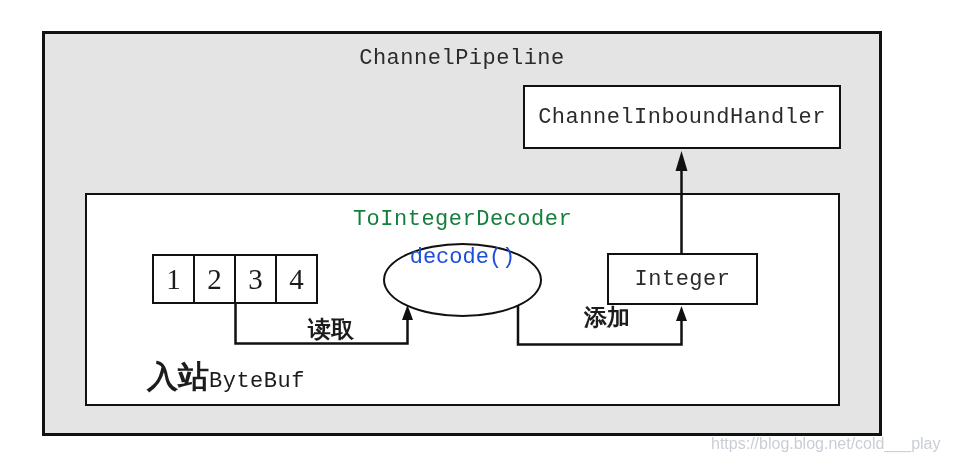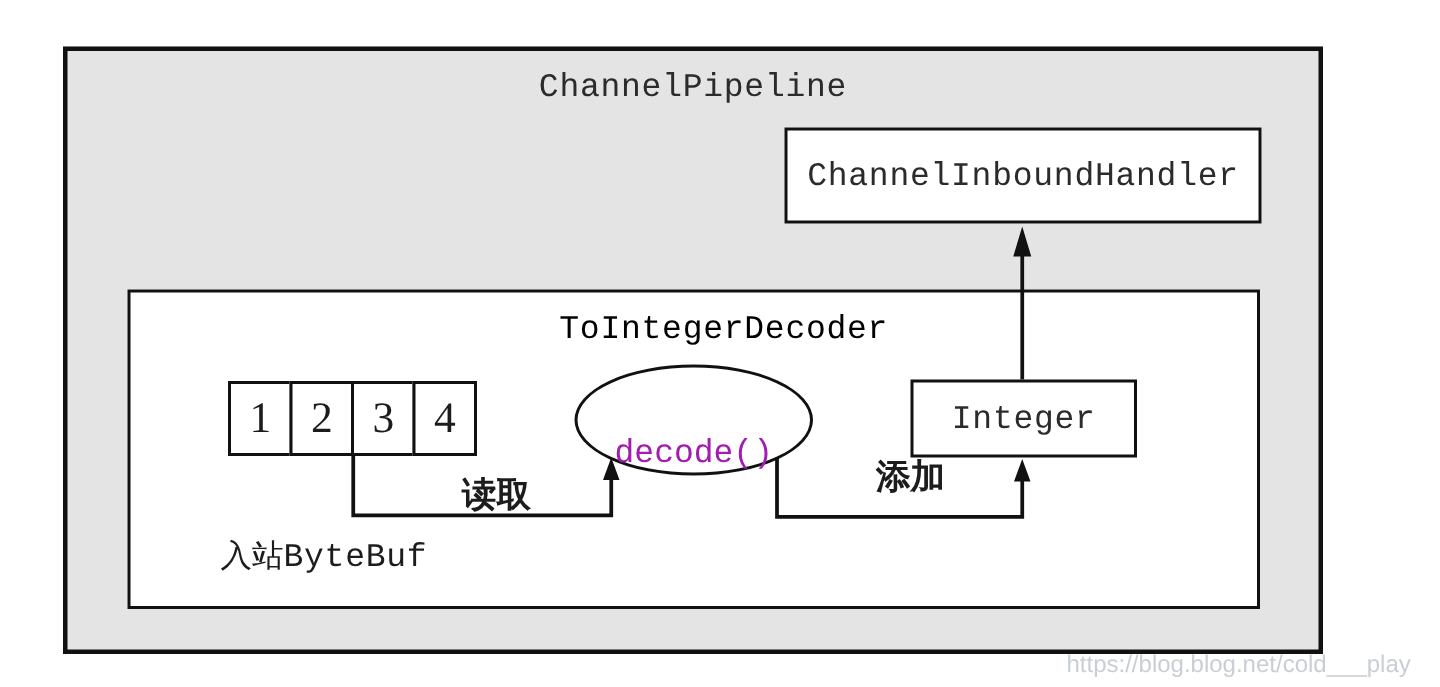--- a/index.html
+++ b/index.html
@@ -48,23 +48,22 @@
   }
   .inbound-box  { left: 523px; top: 85px;  width: 318px; height: 64px; }
   .decoder-box  { left: 85px;  top: 193px; width: 755px; height: 213px;
                   background: #ffffff; border: 2px solid #111111; box-sizing: border-box; }
   .decoder-title {
     left: 85px; top: 207px;
     width: 755px;
     text-align: center;
     font-family: "Liberation Mono", "DejaVu Sans Mono", monospace;
     font-size: 22px;
-    color: #000000;
+    color: #15803d;
     letter-spacing: 0.5px;
-    margin-left: 20px;
   }
   .integer-box { left: 607px; top: 253px; width: 151px; height: 52px; }
 
   .cells-row {
     left: 152px; top: 254px;
     display: flex;
   }
   .cell {
     width: 43px; height: 50px;
     background: #ffffff;
@@ -80,44 +79,44 @@
   .cell + .cell { margin-left: -2px; }
 
   .ellipse {
     left: 383px; top: 243px;
     width: 159px; height: 74px;
     background: #ffffff;
     border: 2px solid #111111;
     border-radius: 50%;
     box-sizing: border-box;
     display: flex;
-    align-items: flex-end;
+    align-items: flex-start;
     justify-content: center;
     font-family: "Liberation Mono", "DejaVu Sans Mono", monospace;
     font-size: 22px;
-    color: #a21caf;
+    color: #1d4ed8;
   }
 
   .cjk-label {
     font-size: 23px;
     font-weight: bold;
     color: #1c1c1c;
     font-family: "Liberation Sans", sans-serif;
     white-space: nowrap;
   }
   .read-label { left: 308px; top: 314px; }
   .add-label  { left: 584px; top: 302px; }
 
   .caption {
     white-space: nowrap;
     color: #1c1c1c;
   }
   .caption .cjk {
-    font-size: 21px;
-    font-weight: normal;
+    font-size: 31px;
+    font-weight: bold;
     font-family: "Liberation Sans", sans-serif;
   }
   .caption .code {
     font-size: 22px;
     font-family: "Liberation Mono", "DejaVu Sans Mono", monospace;
     letter-spacing: 0.5px;
     text-align: center;
   }
   .caption-inbound { left: 147px; top: 356px; }
   .caption-list    { left: 540px; top: 356px; }

